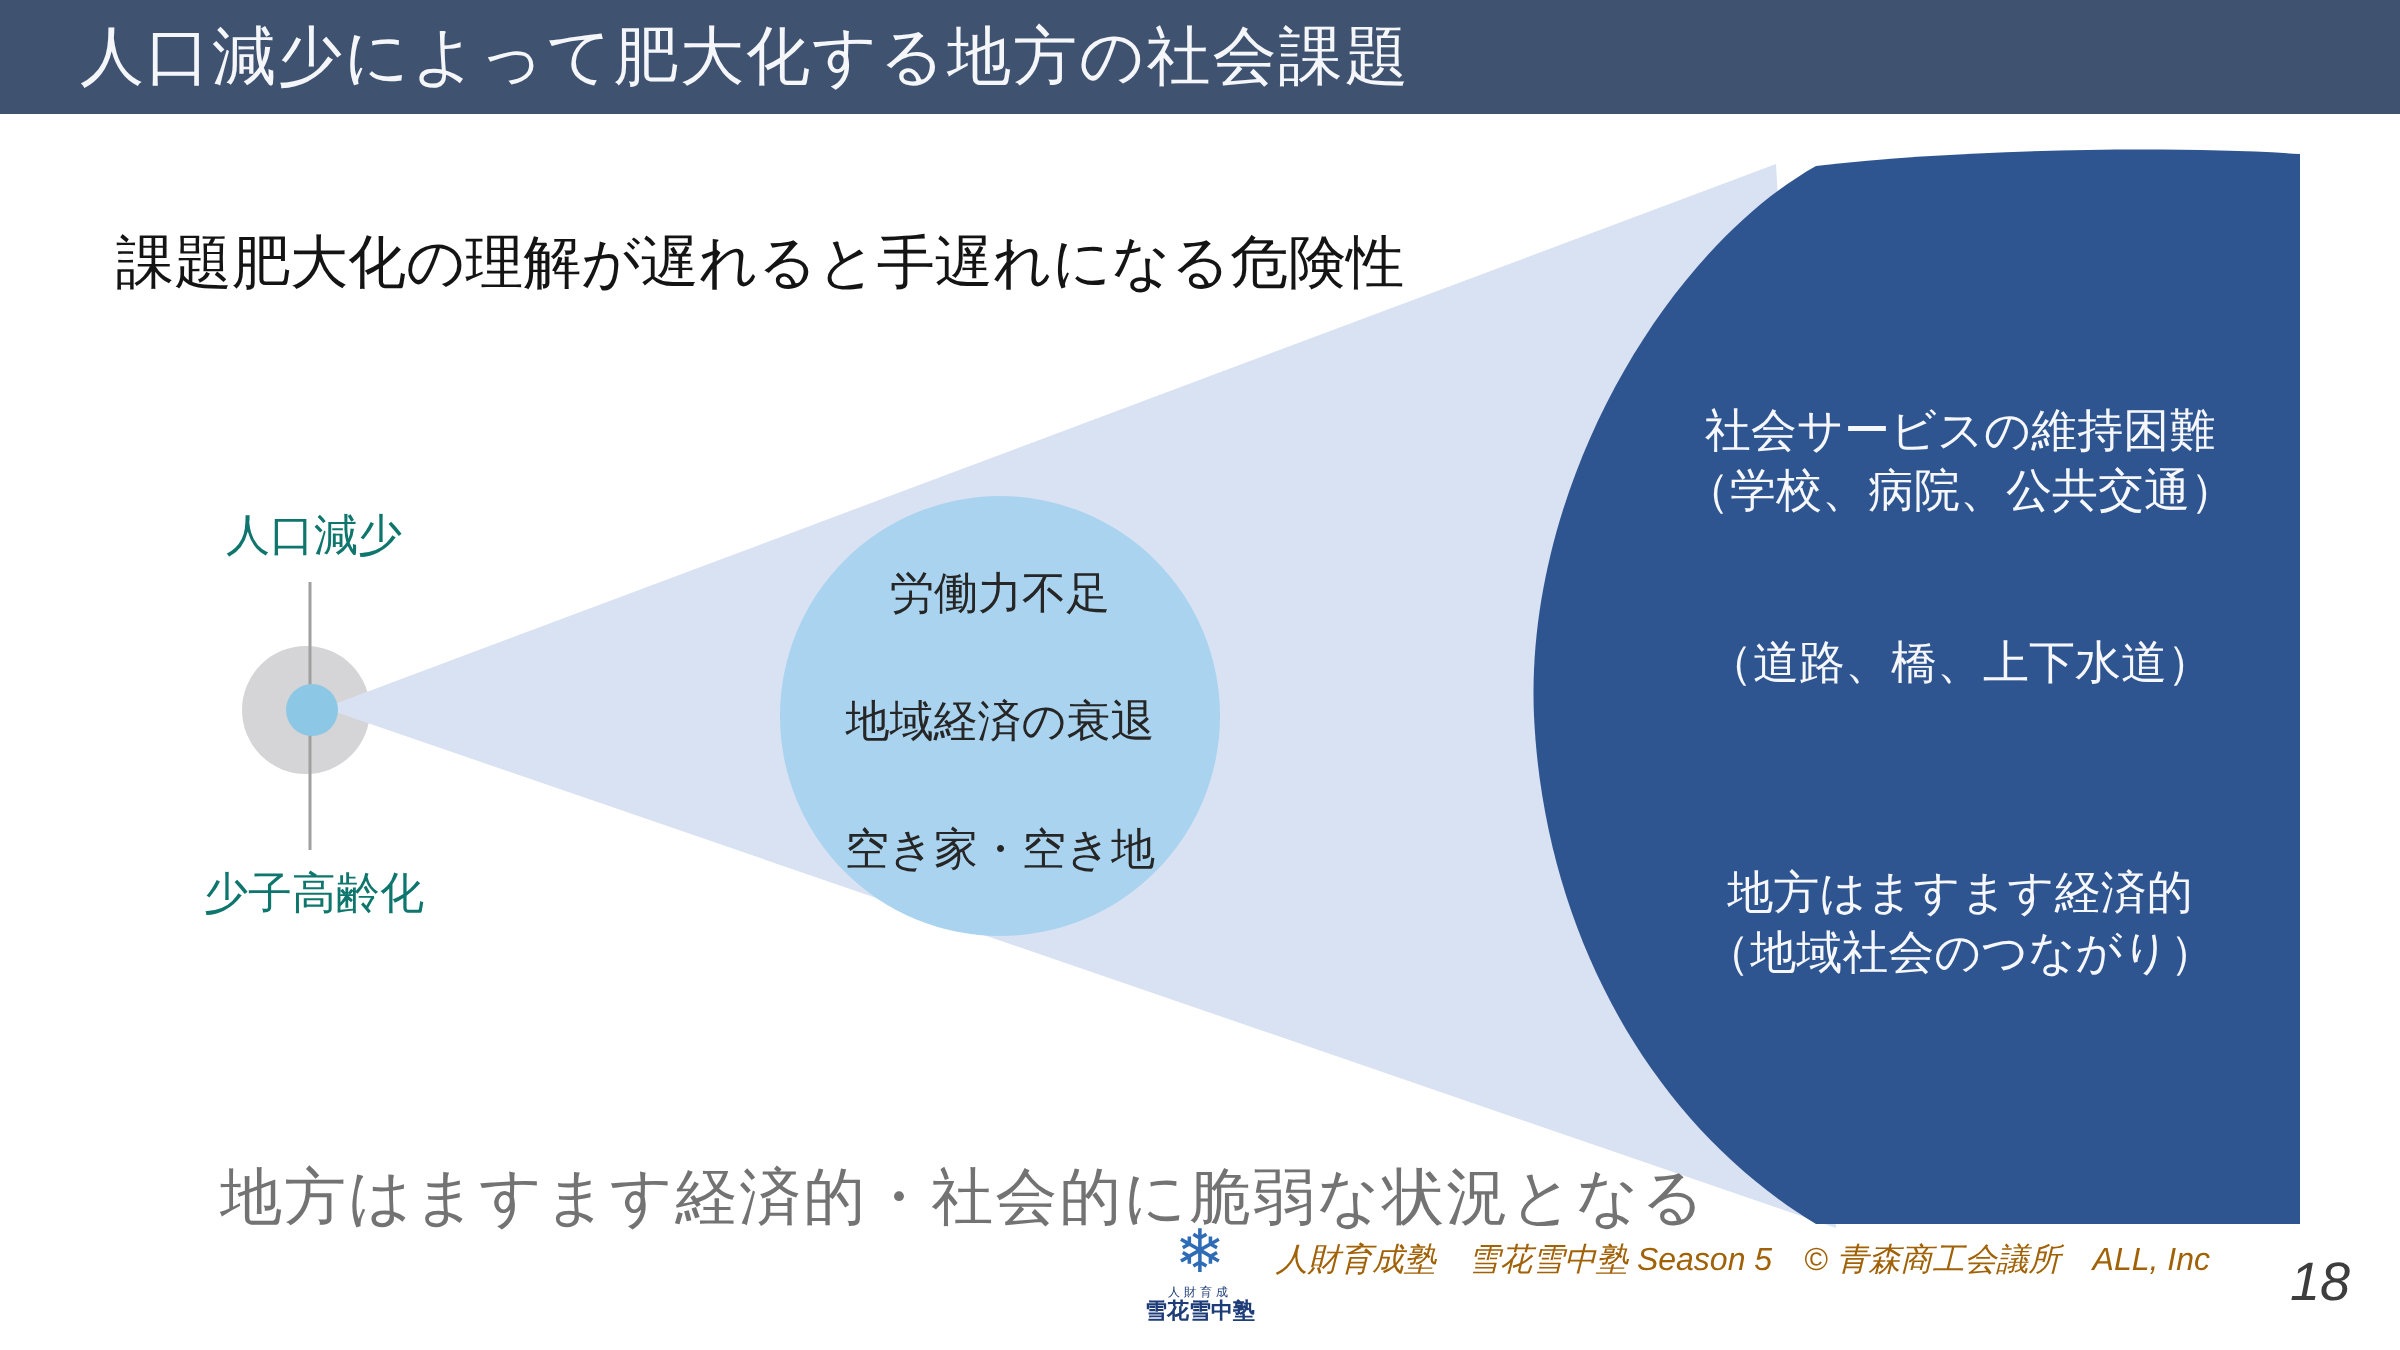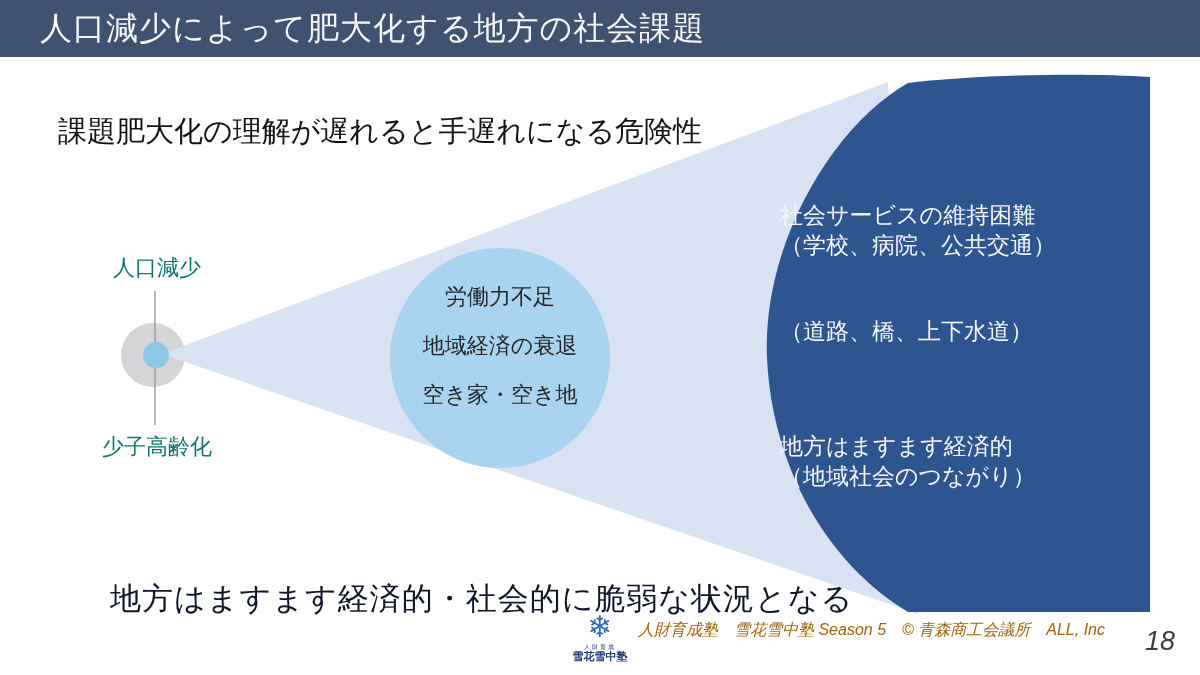--- a/index.html
+++ b/index.html
@@ -26,35 +26,35 @@
   .diagram-svg { position:absolute; left:0; top:0; width:1200px; height:675px; }
   
   .cause-label {
     position:absolute; font-size:22px; color:#0f766e; text-align:center;
   }
   .cause-label.top { left:87px; top:253px; width:140px; }
   .cause-label.bottom { left:77px; top:432px; width:160px; }
   
   .mid-issues {
     position:absolute; left:385px; top:285px; width:230px;
-    display:flex; flex-direction:column; row-gap:25px;
+    display:flex; flex-direction:column; row-gap:40px;
     text-align:center; font-size:22px; line-height:24px; color:#262626;
   }
   
   .impact-block {
     position:absolute; left:780px; width:400px;
-    color:#f5f7fa; font-size:23px; line-height:30px;
+    text-align:center; color:#f5f7fa; font-size:23px; line-height:30px;
   }
   .impact-block.b0 { top:200px; }
   .impact-block.b1 { top:316px; }
   .impact-block.b2 { top:431px; }
   
   .conclusion {
     position:absolute; left:110px; top:578px;
-    font-size:31px; letter-spacing:1px; color:#0f172a;
+    font-size:31px; letter-spacing:1px; color:#737373;
   }
   
   .footer-logo {
     position:absolute; left:570px; top:612px; width:60px;
     text-align:center; line-height:1;
   }
   .footer-logo .snowflake { font-size:30px; color:#2E6CB5; display:block; }
   .footer-logo .logo-line1 { font-size:6px; color:#1d3c78; display:block; margin-top:2px; letter-spacing:2px; }
   .footer-logo .logo-line2 { font-size:11px; font-weight:bold; color:#1d3c78; display:block; margin-top:1px; font-family:Liberation Sans, sans-serif; }
   .footer-credit {

